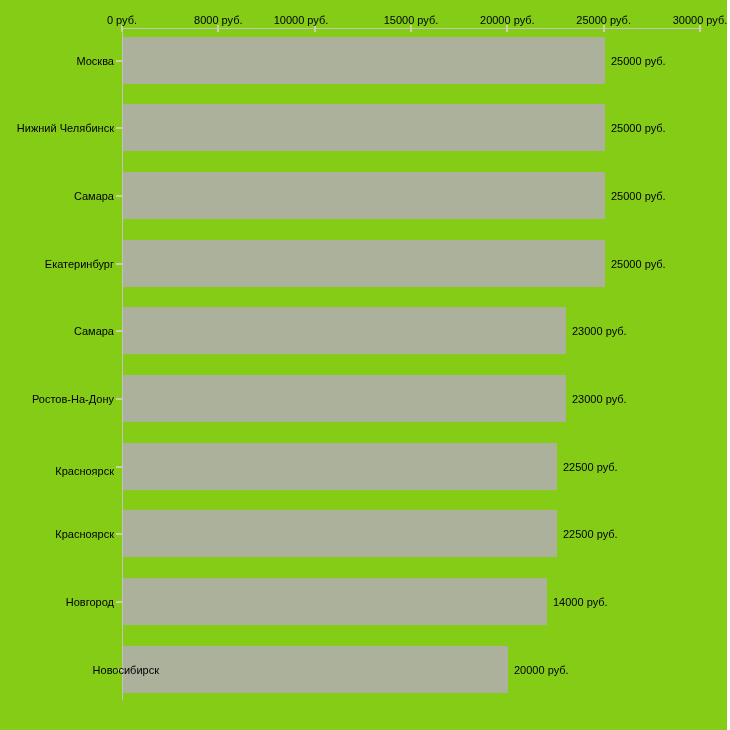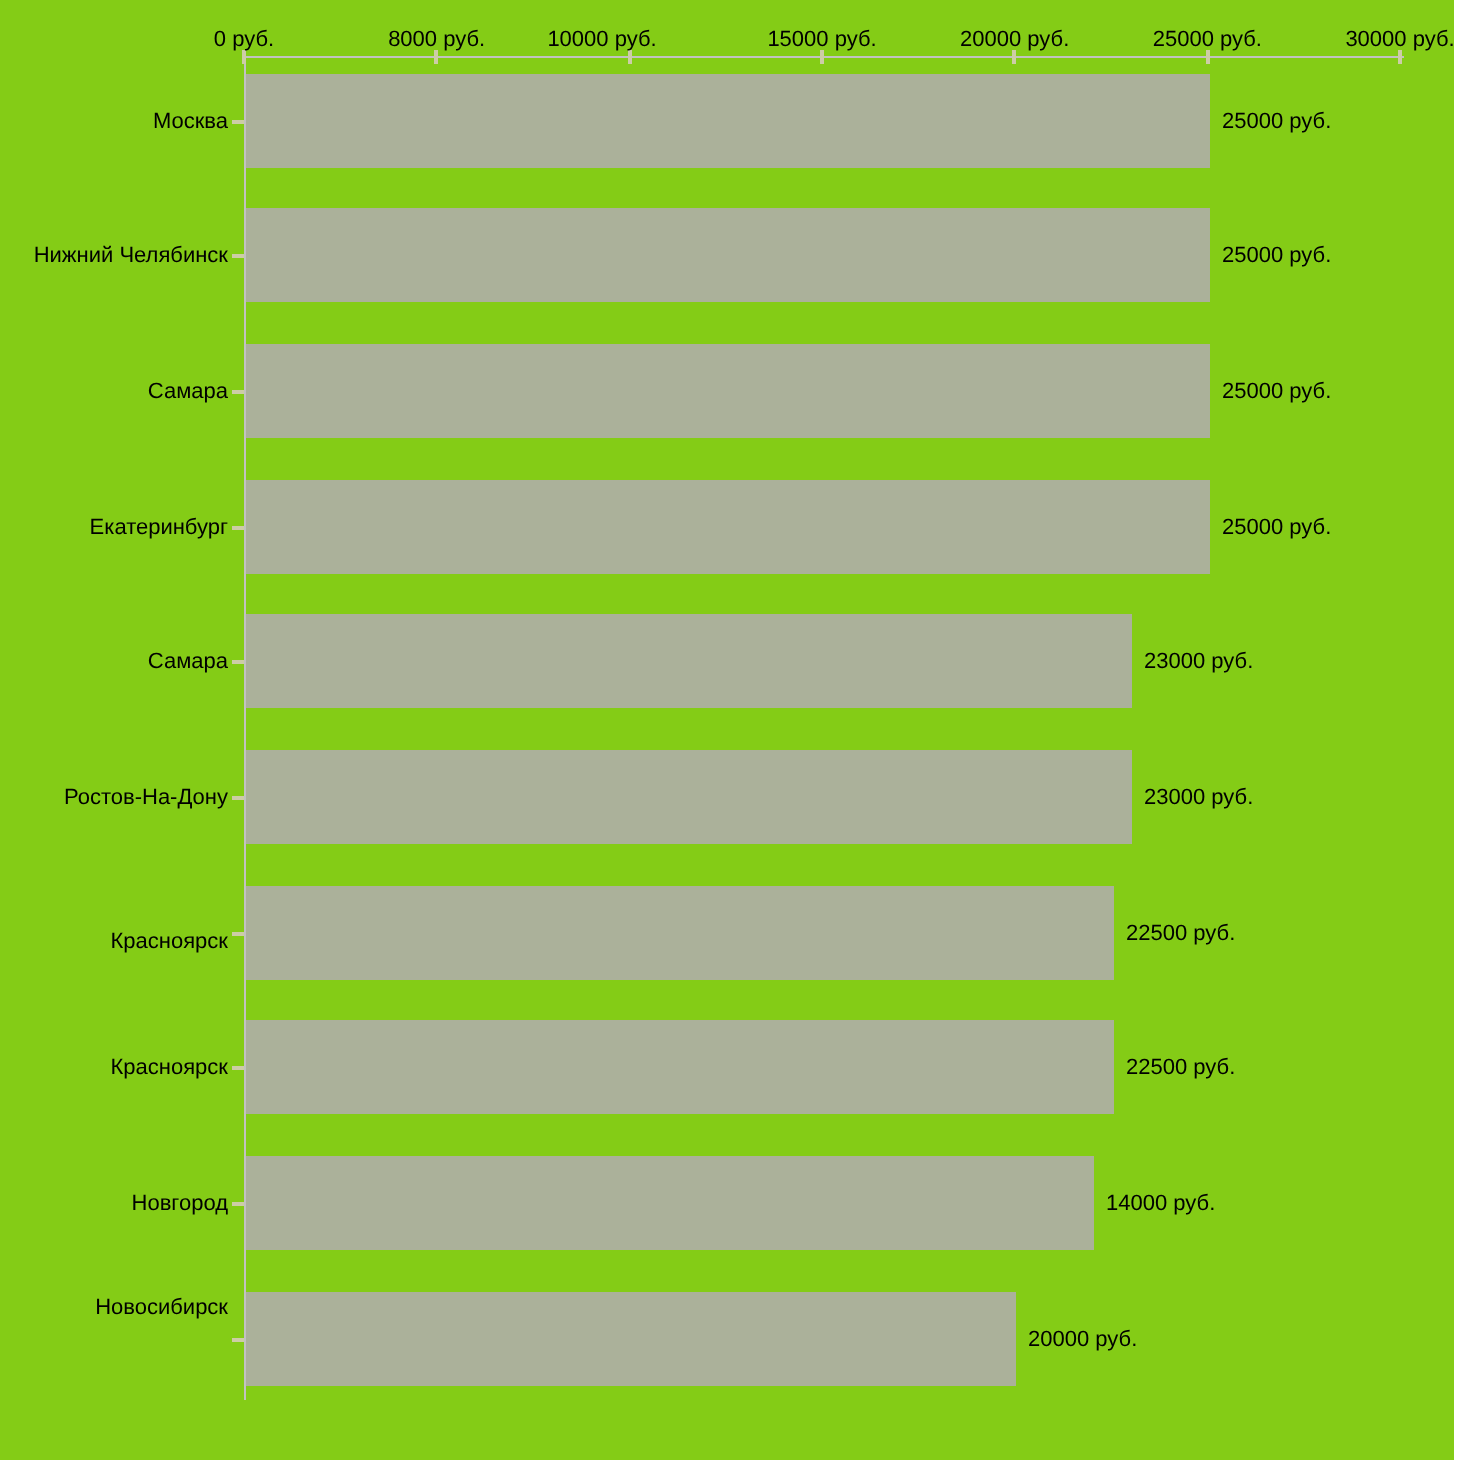--- a/index.html
+++ b/index.html
@@ -114,15 +114,15 @@
     <div class="bar" style="left: 123px; top: 510px; width: 434px; background: rgb(171, 177, 154);"></div>
     <div class="y-tick" style="left: 116px; top: 533px; background: rgb(205, 205, 166);"></div>
     <div class="cat-label" style="top: 527px; color: rgb(0, 0, 0);">Красноярск</div>
     <div class="val-label" style="left: 563px; top: 527px; color: rgb(0, 0, 0);">22500 руб.</div>
     <div class="bar" style="left: 123px; top: 578px; width: 424px; background: rgb(171, 177, 154);"></div>
     <div class="y-tick" style="left: 116px; top: 601px; background: rgb(205, 205, 166);"></div>
     <div class="cat-label" style="top: 595px; color: rgb(0, 0, 0);">Новгород</div>
     <div class="val-label" style="left: 553px; top: 595px; color: rgb(0, 0, 0);">14000 руб.</div>
     <div class="bar" style="left: 123px; top: 646px; width: 385px; background: rgb(171, 177, 154);"></div>
     <div class="y-tick" style="left: 116px; top: 669px; background: rgb(205, 205, 166);"></div>
-    <div class="cat-label" style="top: 647px; color: rgb(0, 0, 0);">Новосибирск</div>
+    <div class="cat-label" style="top: 663px; color: rgb(0, 0, 0); padding-left: 45px;">Новосибирск</div>
     <div class="val-label" style="left: 514px; top: 663px; color: rgb(0, 0, 0);">20000 руб.</div>
   </div>
 
 </body></html>

